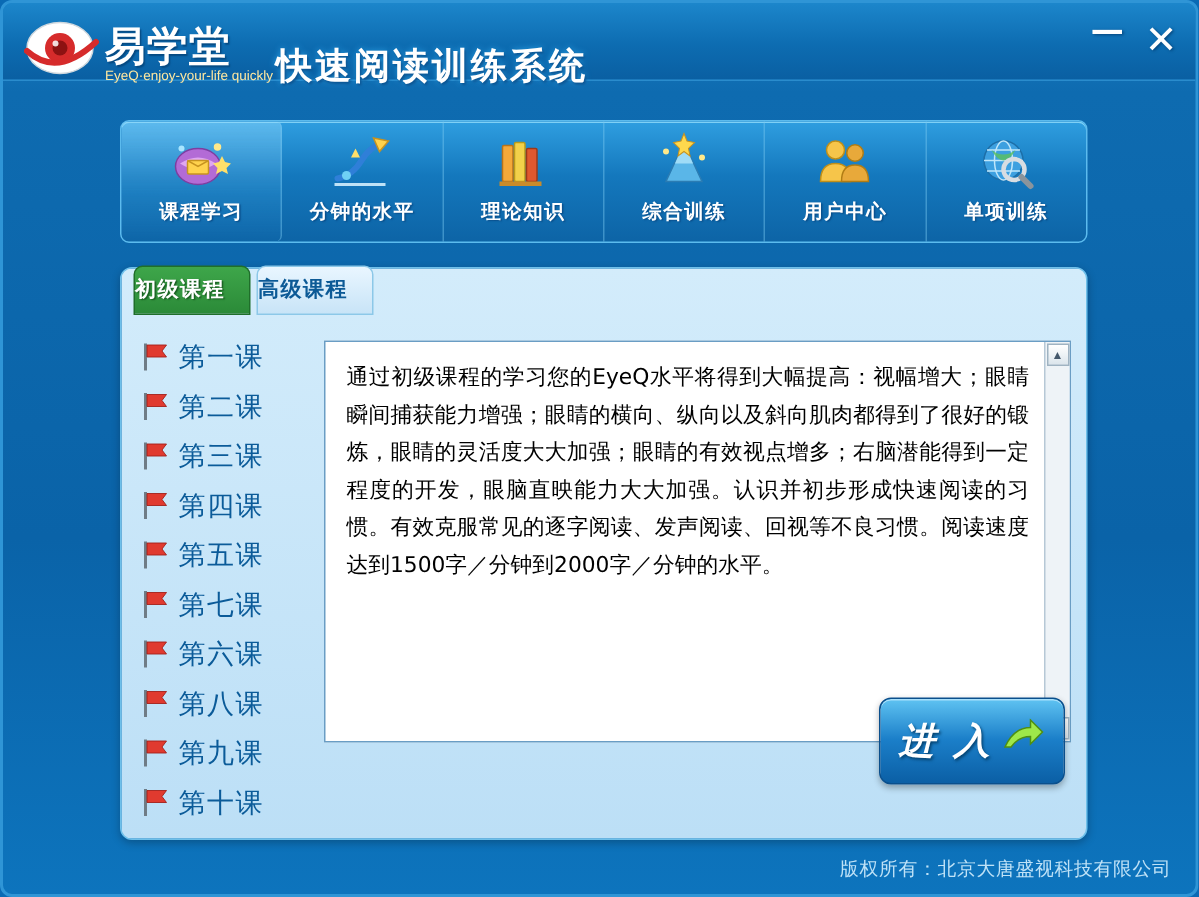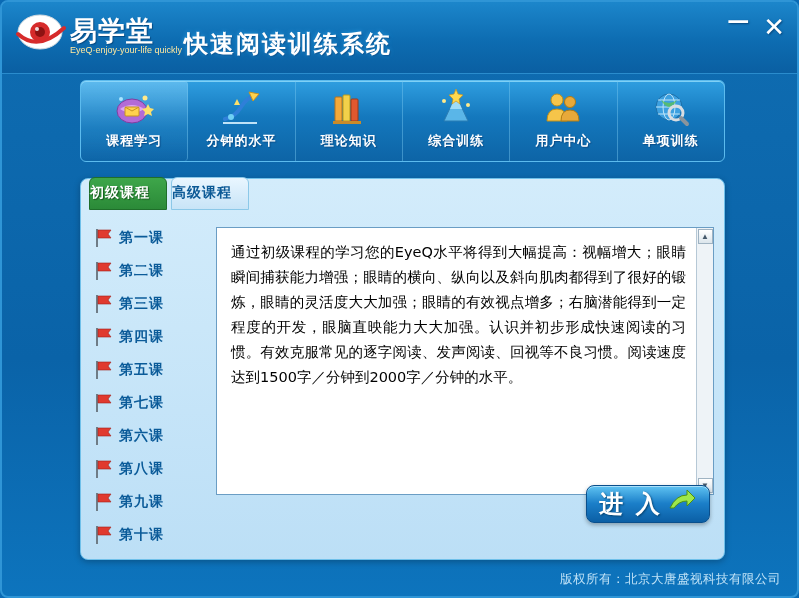--- a/index.html
+++ b/index.html
@@ -17,21 +17,21 @@
     width: 799px;
     height: 598px;
     background: linear-gradient(180deg, #1b7fc4 0%, #0e6bb0 10%, #0a63a8 60%, #0d74bd 100%);
     border: 2px solid #2f95d6;
     border-radius: 8px;
     overflow: hidden;
   }
   
   .titlebar {
     position: relative;
-    height: 72px;
+    height: 52px;
     background: linear-gradient(180deg, #1c86cb 0%, #0d6cb1 55%, #0a5fa2 100%);
     border-bottom: 1px solid #2a8ccd;
   }
   .logo-block {
     position: absolute;
     left: 14px; top: 10px;
     display: flex;
     align-items: center;
   }
   .logo-eye {
@@ -172,22 +172,22 @@
   }
   .lesson-item {
     display: flex;
     align-items: center;
     height: 33px;
     cursor: pointer;
     padding-left: 6px;
   }
   .lesson-flag { width: 22px; height: 20px; flex: 0 0 22px; }
   .lesson-label {
-    font-size: 14px;
-    font-weight: bold;
+    font-size: 18px;
+    font-weight: normal;
     color: #0b5b99;
     margin-left: 4px;
     letter-spacing: 1px;
   }
 
   
   .desc-box {
     position: absolute;
     left: 135px; top: 48px;
     width: 498px;
@@ -223,30 +223,31 @@
     font-size: 8px; color: #44586b;
     cursor: pointer;
     margin: 1px 0;
   }
   .sb-track { flex: 1; width: 100%; }
 
   
   .enter-button {
     position: absolute;
     right: 14px; bottom: 36px;
-    width: 124px; height: 38px;
+    width: 124px; height: 58px;
     background: linear-gradient(180deg, #5fc3f2 0%, #1b7fc9 48%, #0b5fa5 100%);
     border: 1px solid #0a4f8c;
     border-radius: 8px;
     display: flex;
     align-items: center;
     justify-content: center;
     gap: 4px;
     cursor: pointer;
     box-shadow: 0 2px 4px rgba(0,0,0,0.3), inset 0 1px 0 #a9e0fb;
+    font-style: italic;
   }
   .enter-label {
     font-size: 24px;
     font-weight: bold;
     color: #ffffff;
     letter-spacing: 3px;
     text-shadow: 1px 1px 2px #05426f;
   }
 
   

